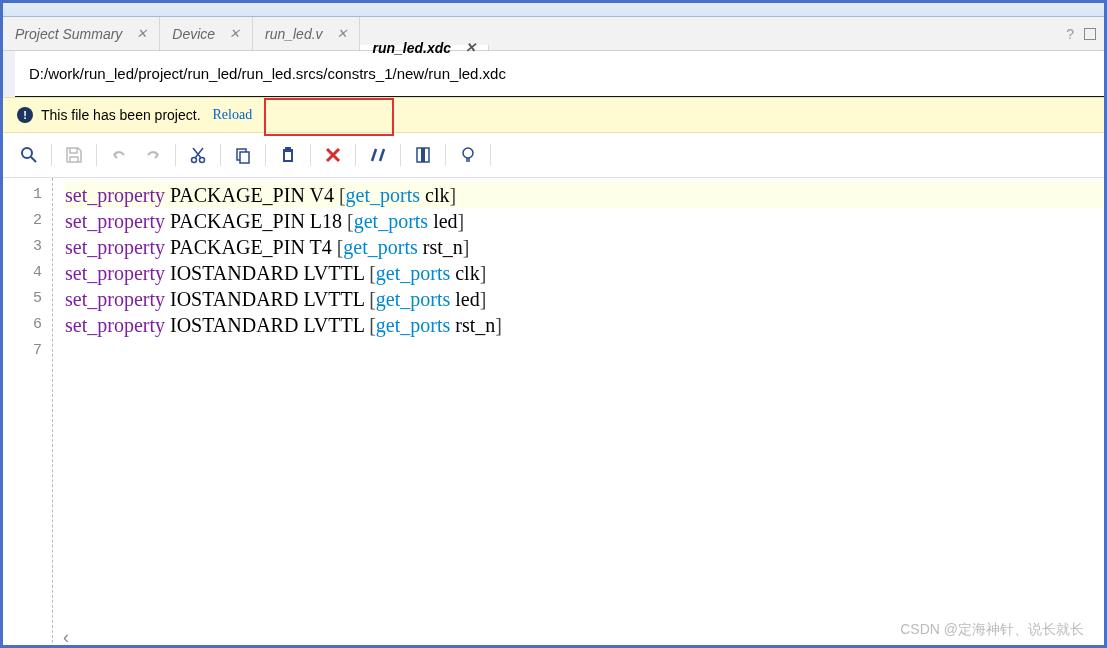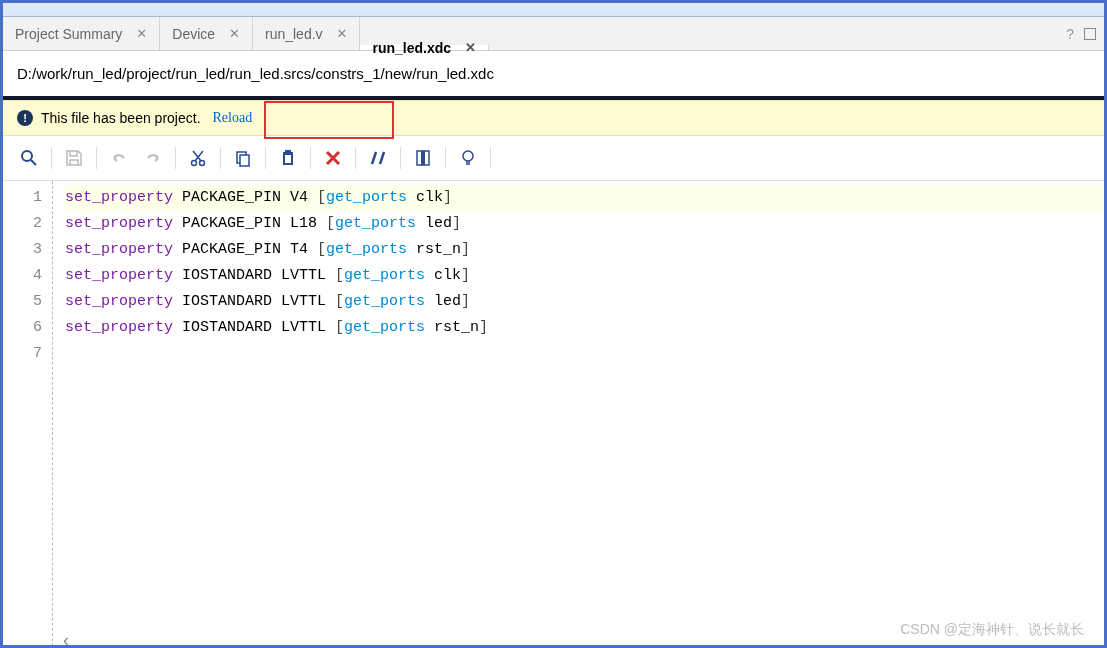--- a/index.html
+++ b/index.html
@@ -32,20 +32,21 @@
     }
     .tab {
       display: flex;
       align-items: center;
       padding: 0 12px;
       color: #666;
       font-size: 14px;
       border-right: 1px solid #d6d6d6;
       cursor: pointer;
       gap: 14px;
+      font-style: italic;
     }
     .tab.active {
       background: #fff;
       color: #000;
       font-weight: bold;
       margin-top: 28px;
     }
     .tab-close {
       color: #888;
       font-size: 13px;
@@ -73,21 +74,22 @@
       width: 12px;
       height: 12px;
       border: 1.5px solid #888;
       cursor: pointer;
     }
     .file-path {
       background: #fff;
       padding: 14px 14px;
       font-size: 15px;
       color: #000;
-      border-bottom: 4px solid #0f172a;
+      border-bottom: 1px solid #0f172a;
+      margin-left: 12px;
     }
     .notification-bar {
       background: #fefad1;
       border-top: 1px solid #e8e4a8;
       border-bottom: 1px solid #e8e4a8;
       padding: 9px 14px;
       display: flex;
       align-items: center;
       gap: 8px;
       font-size: 14px;
@@ -162,22 +164,22 @@
       color: #888;
       border-right: 1px dashed #bbb;
       padding-top: 4px;
     }
     .gutter-line {
       height: 26px;
       line-height: 26px;
     }
     .code-lines {
       flex: 1;
-      font-family: Liberation Mono, monospace;
-      font-size: 15px;
+      font-family: Liberation Serif, serif;
+      font-size: 20px;
       padding-top: 4px;
       padding-left: 12px;
     }
     .code-line {
       height: 26px;
       line-height: 26px;
       white-space: pre;
     }
     .code-line.highlight {
       background: #feffe8;

